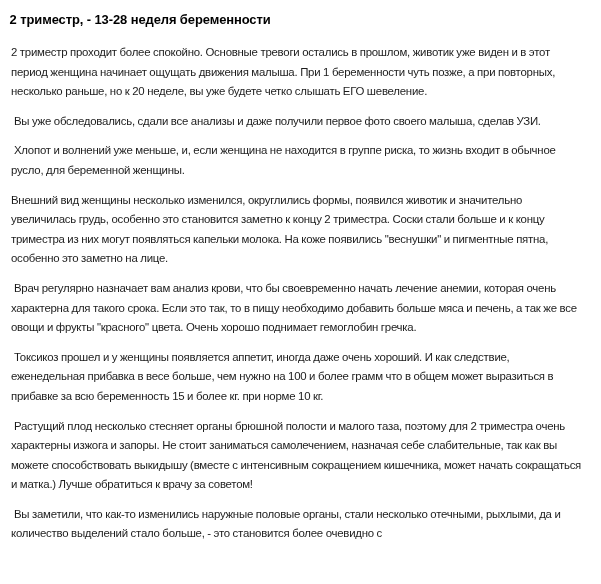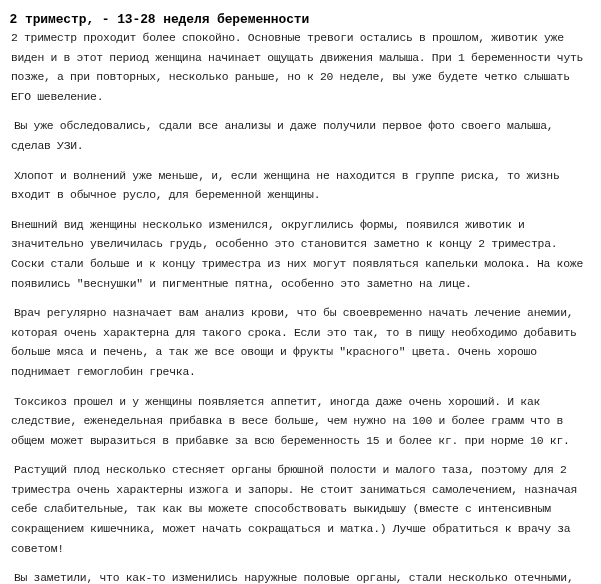--- a/index.html
+++ b/index.html
@@ -15,36 +15,36 @@
     color: #1c1c1c;
     -webkit-font-smoothing: antialiased;
   }
   #article {
     width: 601px;
     height: 584px;
     box-sizing: border-box;
     padding: 0;
     position: relative;
     overflow: hidden;
-    font-family: Liberation Mono, monospace;
   }
   .title {
     margin: 0;
     padding: 11px 10px 0 10px;
     font-size: 13.5px;
     font-weight: bold;
     color: #000000;
     letter-spacing: -0.1px;
     line-height: 17px;
     transform: scaleX(0.96);
     transform-origin: left top;
     white-space: nowrap;
   }
   .body {
     padding: 0 9px 0 11px;
+    margin-top: 14px;
   }
   .para {
     margin: 0 0 10px 0;
     font-size: 11.6px;
     line-height: 19.6px;
     color: #1c1c1c;
     text-align: left;
     letter-spacing: -0.25px;
     word-spacing: -0.2px;
     transform: scaleX(0.985);

